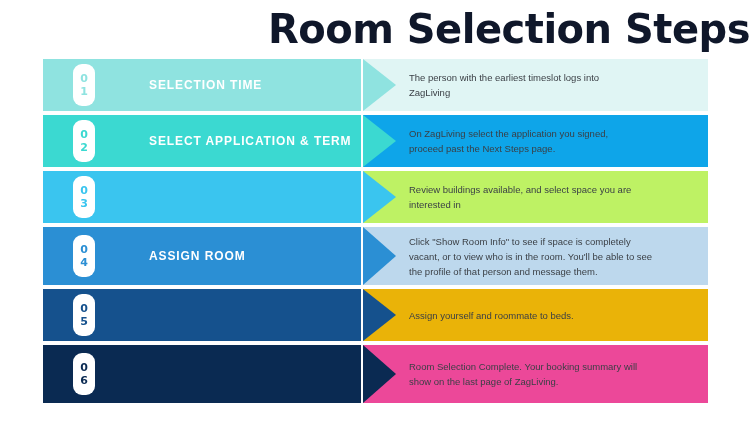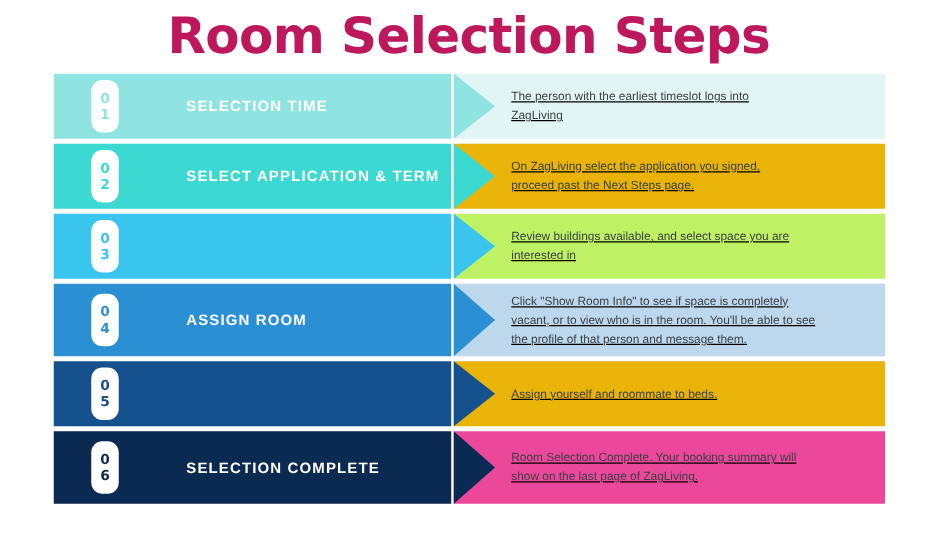--- a/index.html
+++ b/index.html
@@ -18,24 +18,24 @@
     position: relative;
     width: 750px;
     height: 428px;
     background: #ffffff;
   }
   .page-title {
     position: absolute;
     top: 6px;
     left: 0;
     width: 750px;
-    text-align: center;
+    text-align: right;
     font-size: 40px;
     font-weight: bold;
-    color: #be185d;
+    color: #0f172a;
     letter-spacing: -0.5px;
     line-height: 46px;
     font-family: "DejaVu Sans", sans-serif;
   }
   .steps {
     position: absolute;
     left: 43px;
     top: 59px;
     width: 665px;
   }
@@ -79,21 +79,20 @@
   
   .panel {
     position: absolute;
     left: 320px;
     top: 0;
     width: 345px;
     height: 100%;
     box-sizing: border-box;
     display: flex;
     align-items: center;
-    text-decoration: underline;
   }
   .panel-text {
     padding-left: 46px;
     padding-right: 10px;
     font-size: 9.5px;
     line-height: 15px;
     color: #3a3f45;
     font-family: "Liberation Sans", sans-serif;
     white-space: pre-line;
   }
@@ -145,21 +144,21 @@
       <div class="bar" style="background: rgb(143, 227, 224);">
         <div class="badge">
           <span style="color: rgb(143, 227, 224);">0</span>
           <span style="color: rgb(143, 227, 224);">1</span>
         </div>
         <div class="bar-label">SELECTION TIME</div>
       </div>
     </div>
 
     <div class="step-row">
-      <div class="panel" style="background: #eab308;">
+      <div class="panel" style="background: #0ea5e9;">
         <div class="panel-text">On ZagLiving select the application you signed,
 proceed past the Next Steps page.</div>
       </div>
       <div class="arrow" style="color: rgb(59, 217, 209);"></div>
       <div class="bar" style="background: rgb(59, 217, 209);">
         <div class="badge">
           <span style="color: rgb(59, 217, 209);">0</span>
           <span style="color: rgb(59, 217, 209);">2</span>
         </div>
         <div class="bar-label">SELECT APPLICATION &amp; TERM</div>
@@ -213,18 +212,17 @@
       <div class="panel" style="background: #ec4899;">
         <div class="panel-text">Room Selection Complete. Your booking summary will
 show on the last page of ZagLiving.</div>
       </div>
       <div class="arrow" style="color: rgb(10, 42, 82);"></div>
       <div class="bar" style="background: rgb(10, 42, 82);">
         <div class="badge">
           <span style="color: rgb(10, 42, 82);">0</span>
           <span style="color: rgb(10, 42, 82);">6</span>
         </div>
-        <div class="bar-label">SELECTION COMPLETE</div>
       </div>
     </div>
 
   </div>
 </div>
 
 </body></html>

